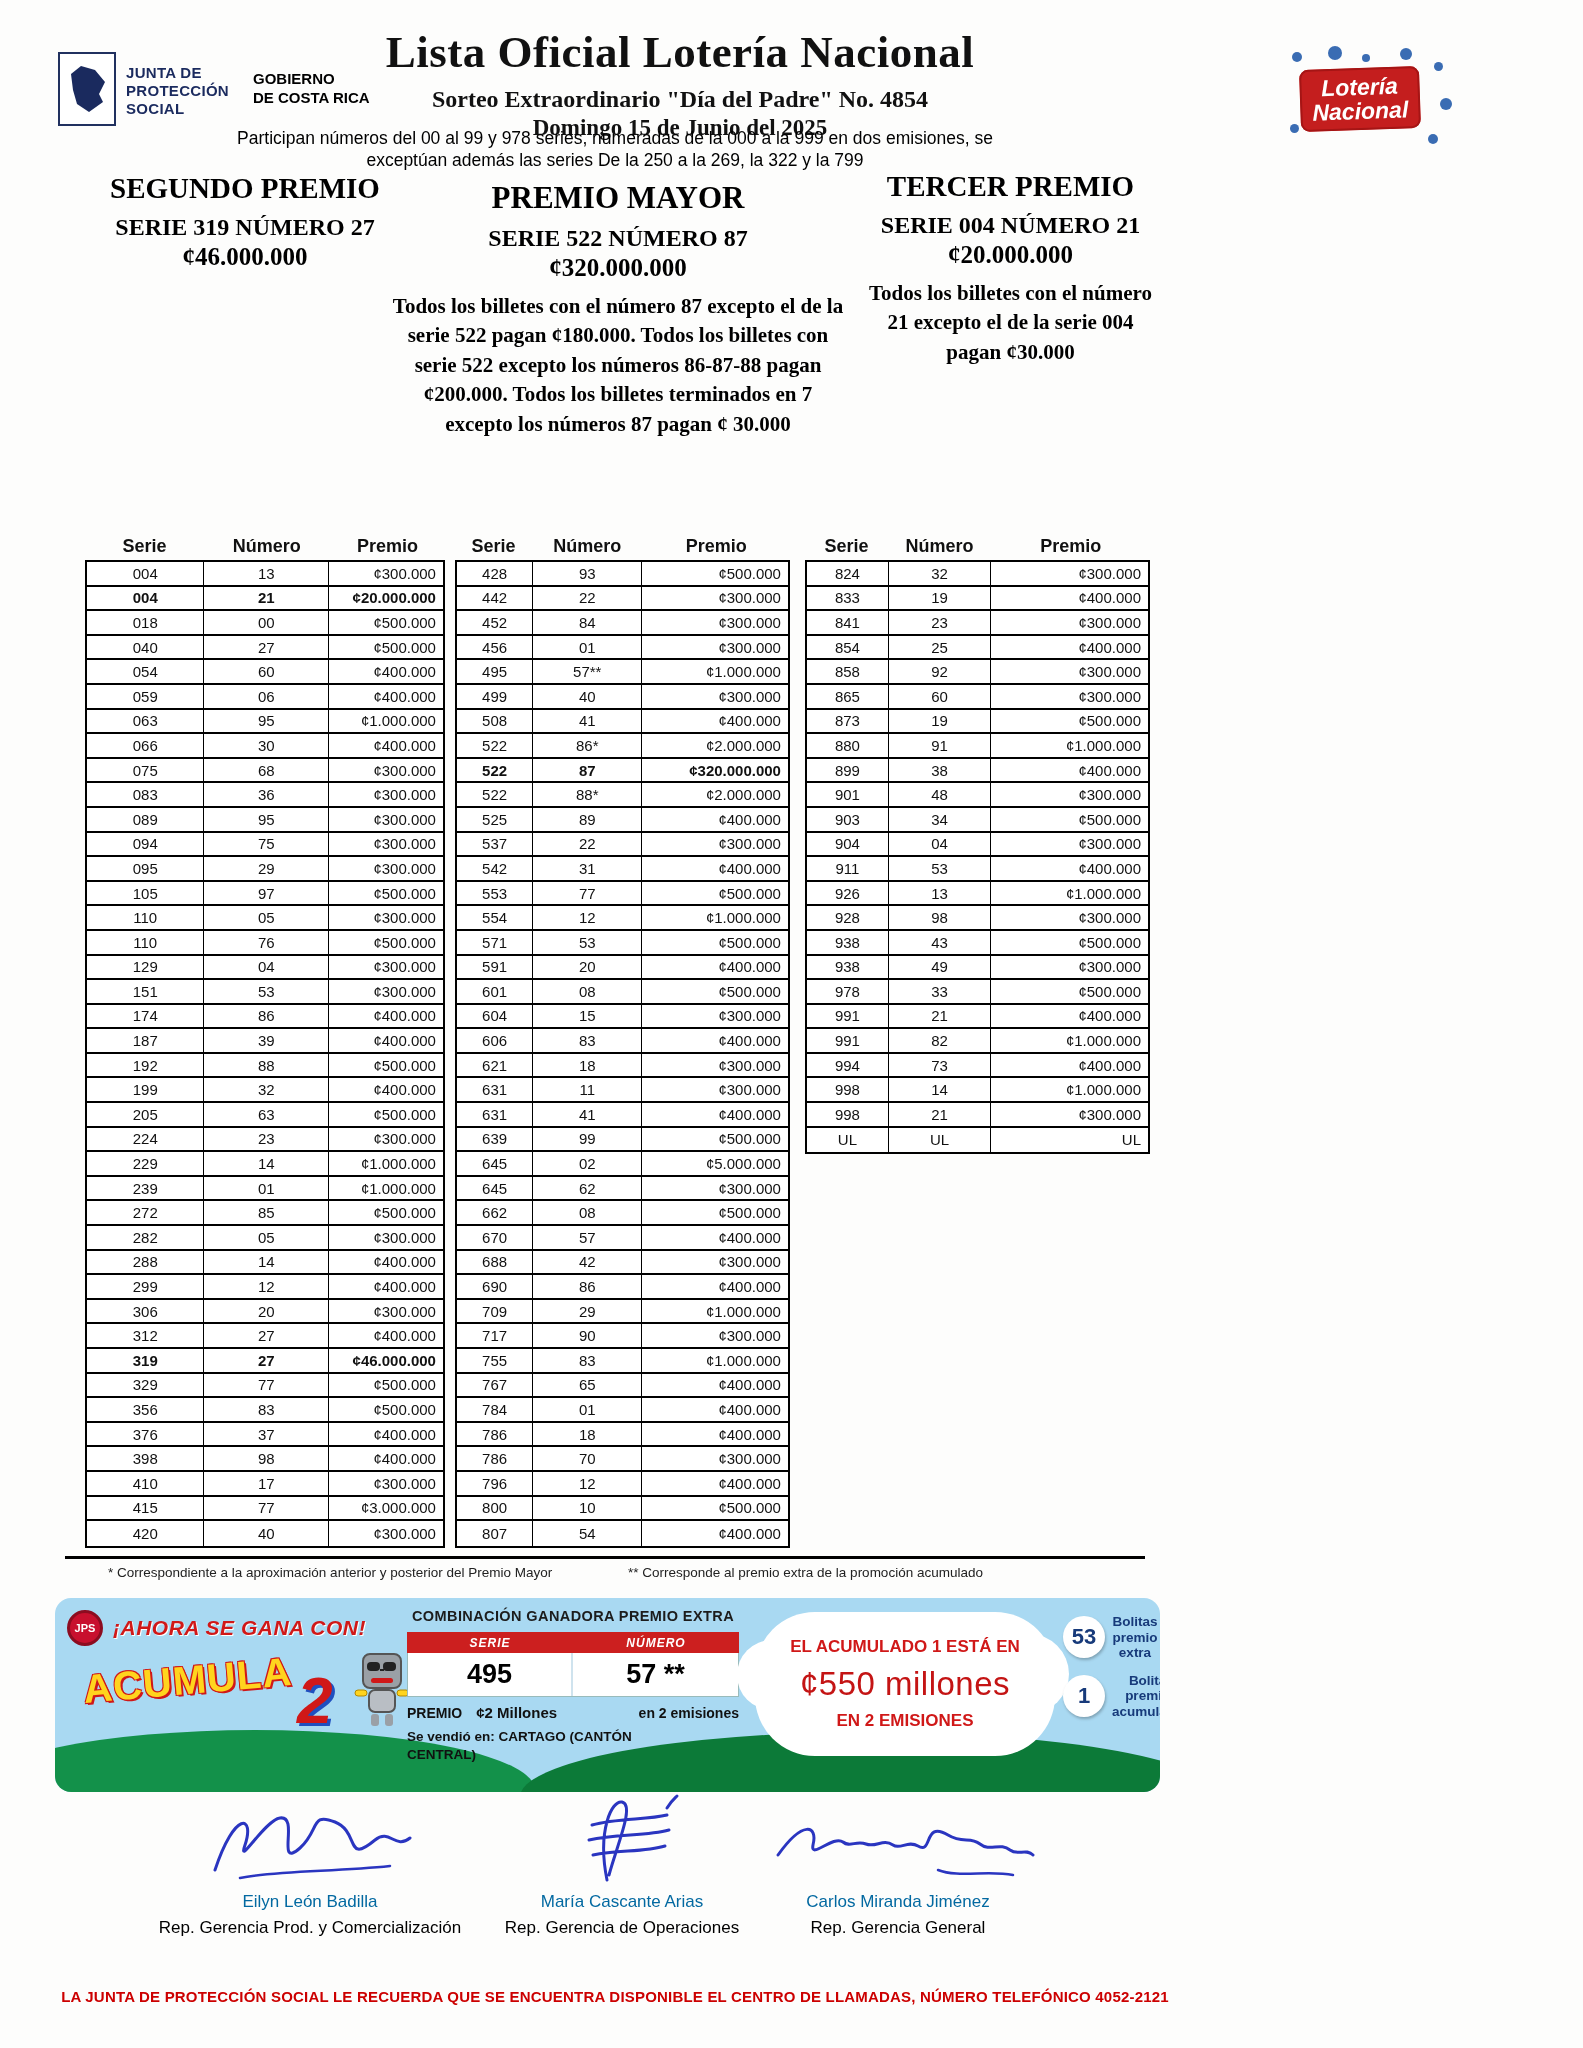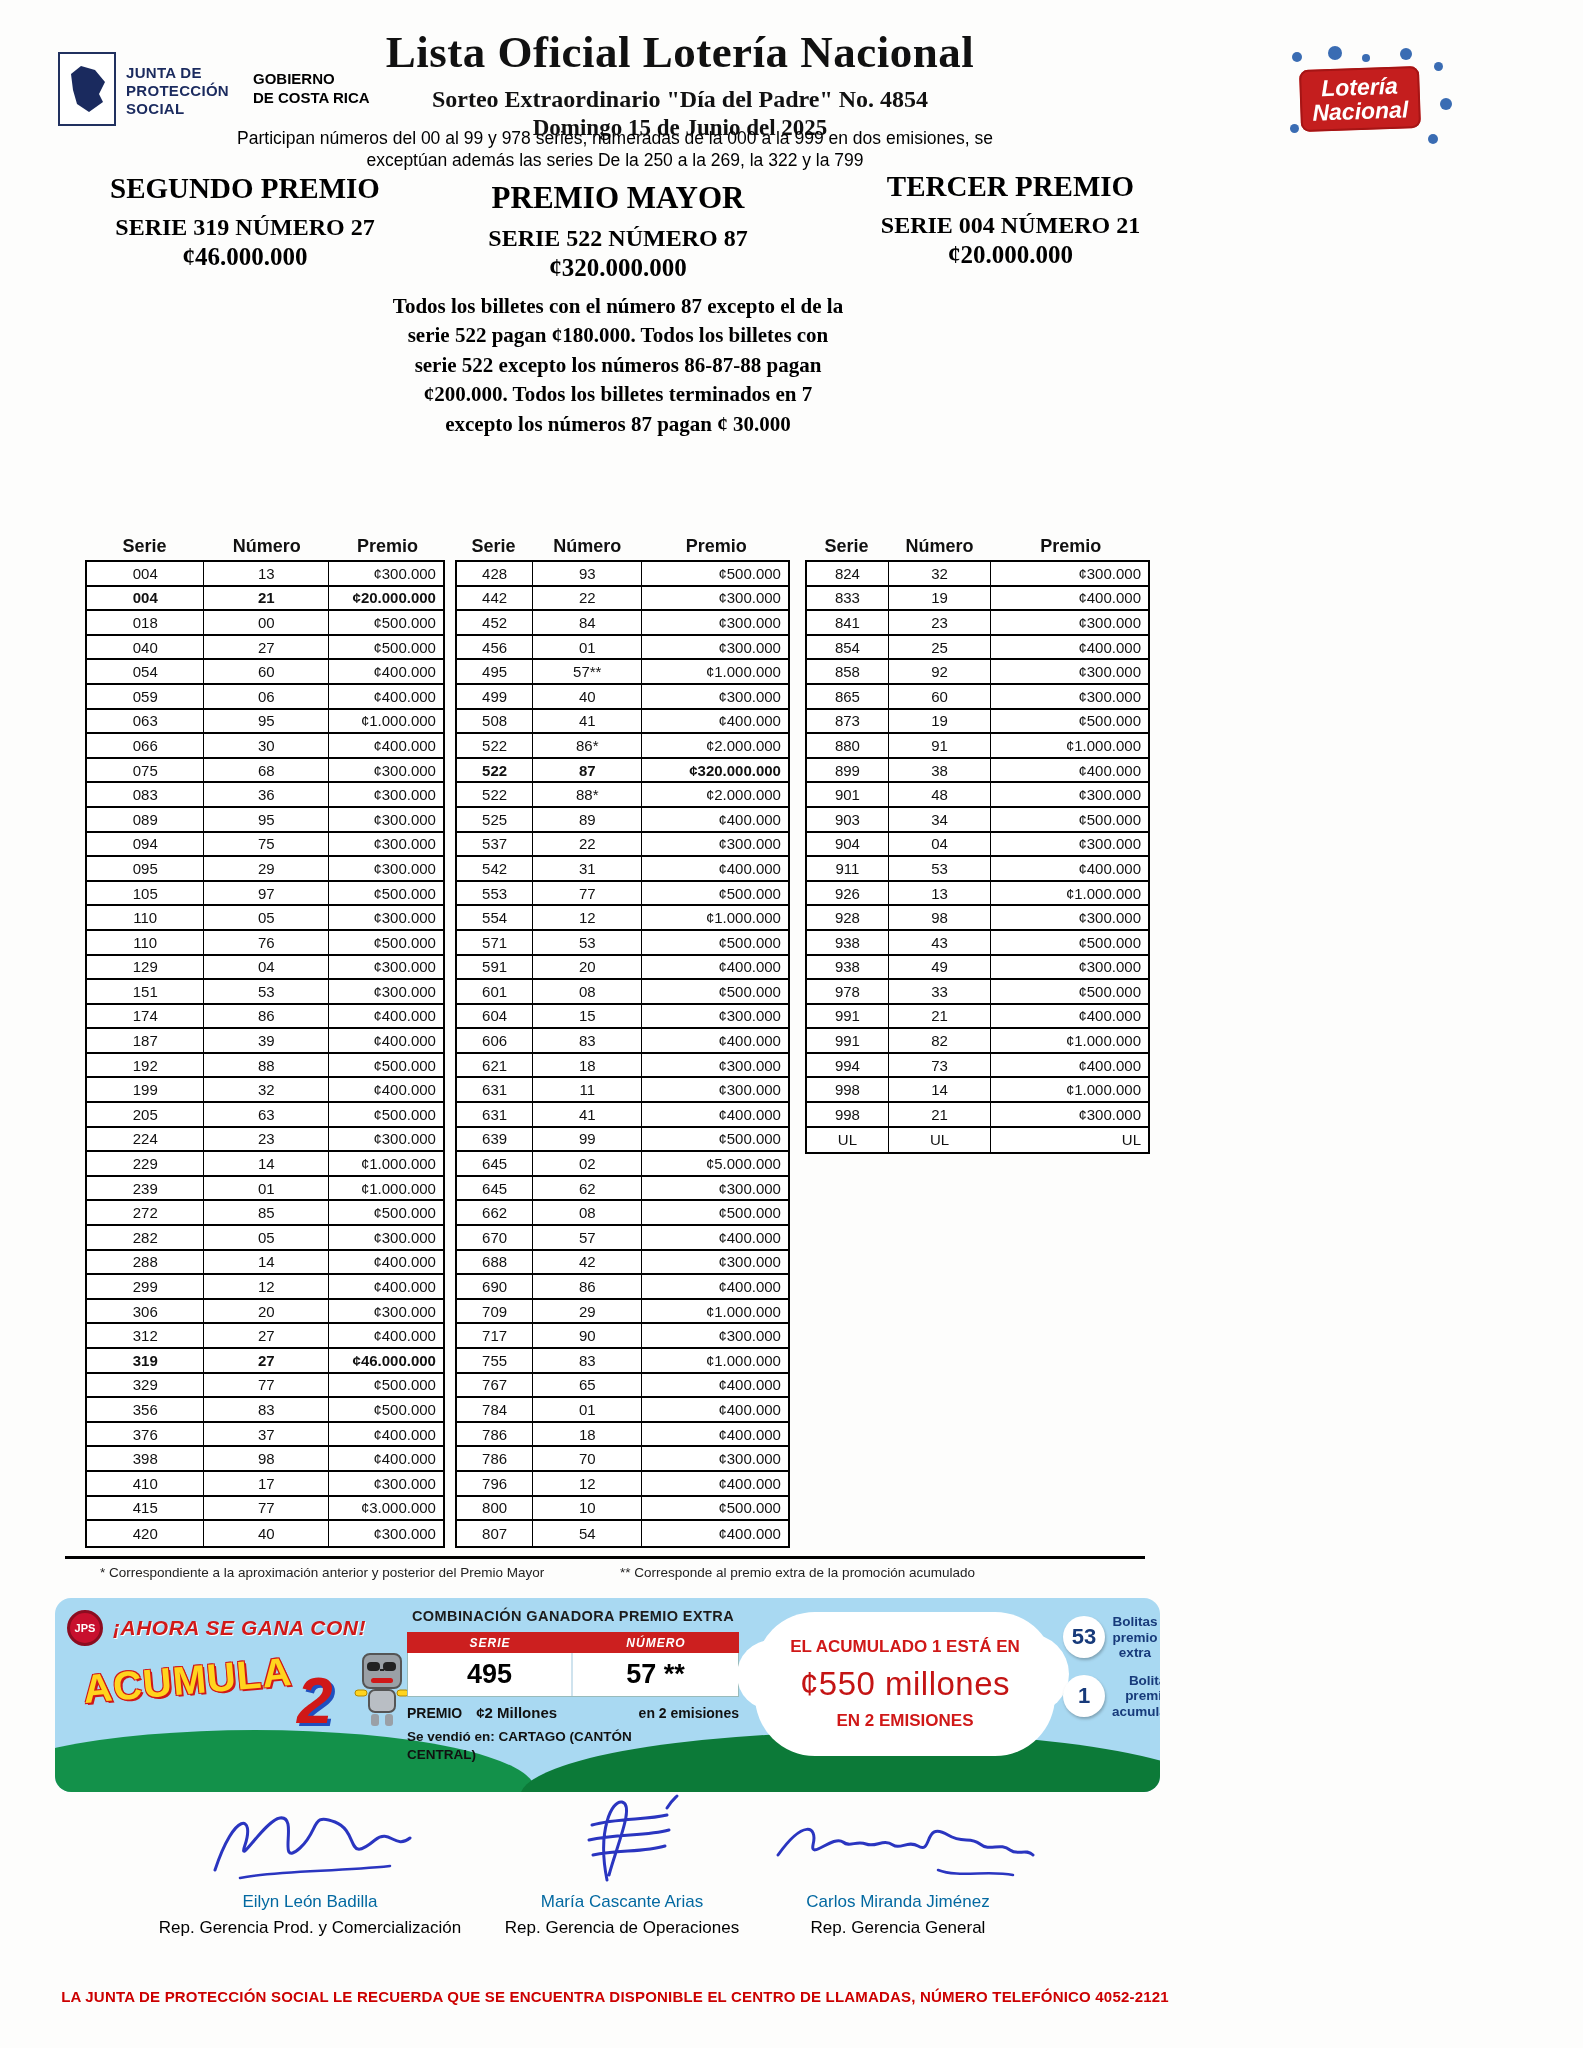--- a/index.html
+++ b/index.html
@@ -49,21 +49,21 @@
   .trow .c3 { justify-content:flex-end; padding-right:7px; }
   .trow .c1 { border-right:1.5px solid #000; }
   .trow .c2 { border-right:1.5px solid #000; }
   .bold { font-weight:bold; }
   
   .t1 .c1, .t1 .h1 { width:33%; } .t1 .c2, .t1 .h2 { width:35%; } .t1 .c3, .t1 .h3 { width:32%; }
   .t2 .c1, .t2 .h1 { width:23%; } .t2 .c2, .t2 .h2 { width:33%; } .t2 .c3, .t2 .h3 { width:44%; }
   .t3 .c1, .t3 .h1 { width:24%; } .t3 .c2, .t3 .h2 { width:30%; } .t3 .c3, .t3 .h3 { width:46%; }
 
   .sep-line { position:absolute; left:65px; top:1556px; width:1080px; border-top:3px solid #000; }
-  .footnotes { position:absolute; left:100px; top:1565px; width:1045px; display:flex; font-size:13.5px; color:#222; }
+  .footnotes { position:absolute; left:108px; top:1565px; width:1045px; display:flex; font-size:13.5px; color:#222; }
   .fn-left { width:520px; }
   .fn-right { }
 
   
   .banner { position:absolute; left:55px; top:1598px; width:1105px; height:194px; background:#a9d9f2; border-radius:16px; overflow:hidden; }
   .hill1 { position:absolute; left:-80px; bottom:-58px; width:560px; height:120px; background:#13914a; border-radius:50%; }
   .hill2 { position:absolute; right:-60px; bottom:-70px; width:700px; height:130px; background:#0c7a38; border-radius:50%; }
   .ban-left { position:absolute; left:10px; top:8px; width:330px; }
   .jps-circle { position:absolute; left:2px; top:4px; width:36px; height:36px; border-radius:50%; background:#c8102e; color:#fff; font-weight:bold; font-size:11px; display:flex; align-items:center; justify-content:center; border:3px solid #8c0c20; }
   .ahora { position:absolute; left:48px; top:10px; color:#d01818; font-weight:bold; font-style:italic; font-size:21px; letter-spacing:.5px; text-shadow:1px 1px 0 #fff; }
@@ -157,20 +157,21 @@
   <div class="prize prize2">
     <div class="p-title">PREMIO MAYOR</div>
     <div class="p-serie">SERIE 522 NÚMERO 87</div>
     <div class="p-amount">¢320.000.000</div>
     <div class="p-desc">Todos los billetes con el número 87 excepto el de la serie 522 pagan ¢180.000. Todos los billetes con serie 522 excepto los números 86-87-88 pagan ¢200.000. Todos los billetes terminados en 7 excepto los números 87 pagan ¢ 30.000</div>
   </div>
   <div class="prize prize3">
     <div class="p-title">TERCER PREMIO</div>
     <div class="p-serie">SERIE 004 NÚMERO 21</div>
     <div class="p-amount">¢20.000.000</div>
+    <div class="p-desc">Todos los billetes con el número 21 excepto el de la serie 004 pagan ¢30.000</div>
   </div>
 
   <div class="tables">
     <div class="tbl t1">
       <div class="tbl-hdr">
         <span class="h1">Serie</span>
         <span class="h2">Número</span>
         <span class="h3">Premio</span>
       </div>
       <div class="tbl-body">

